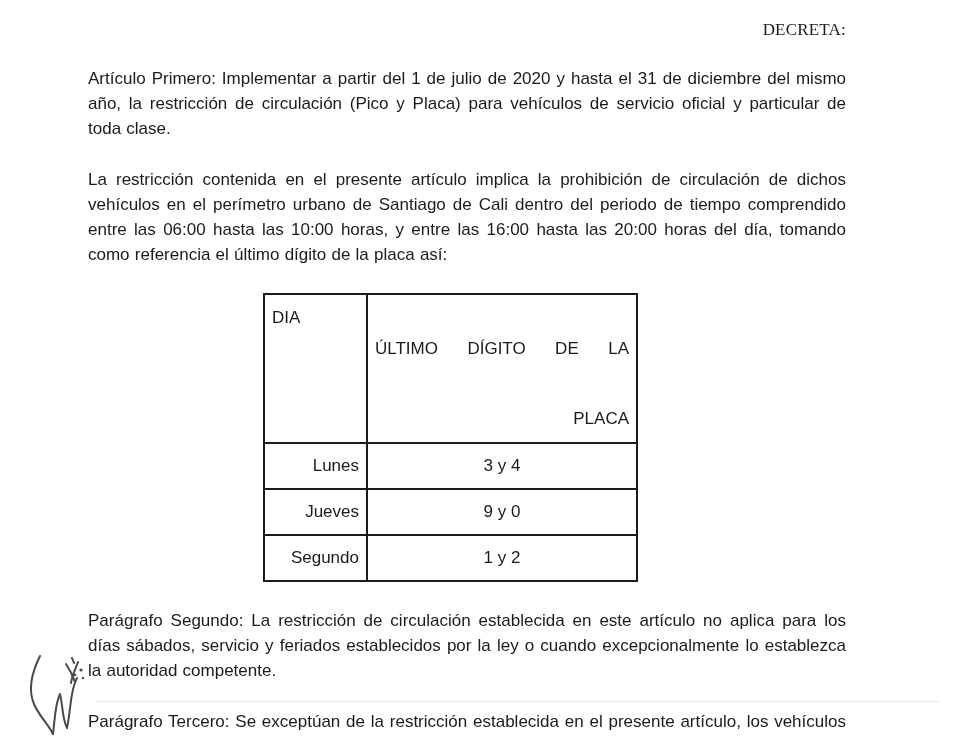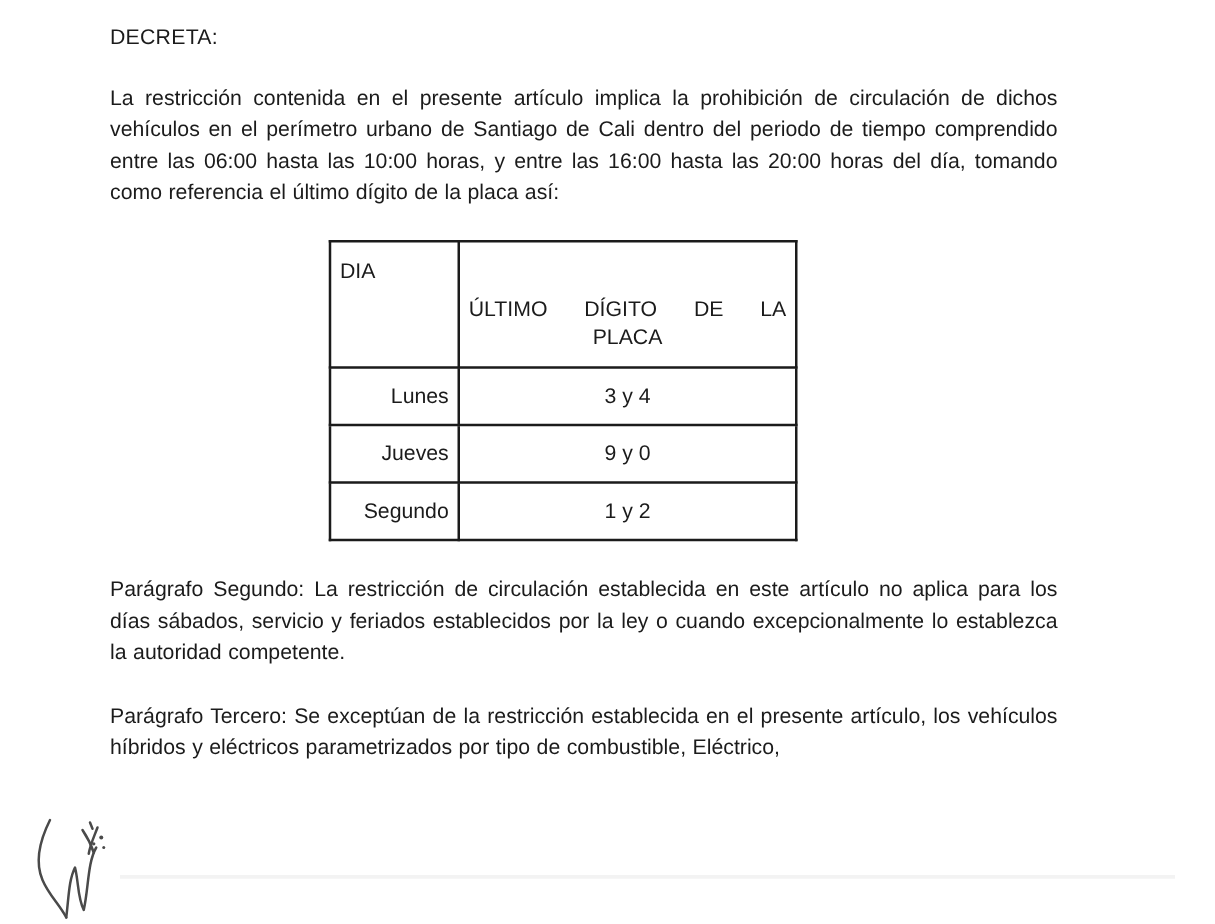--- a/index.html
+++ b/index.html
@@ -15,25 +15,26 @@
     font-family: "Liberation Sans", sans-serif;
     color: #1b1b1b;
   }
   .page-content {
     position: absolute;
     left: 88px;
     top: 20px;
     width: 758px;
   }
   .doc-title {
-    text-align: left;
+    text-align: right;
     font-size: 17px;
     line-height: 20px;
     margin: 0 0 26px 0;
     letter-spacing: 0.2px;
+    font-family: Liberation Serif, serif;
   }
   .para {
     font-size: 17px;
     line-height: 25px;
     text-align: justify;
     margin: 0 0 26px 0;
     word-spacing: 0.5px;
   }
   .table-wrap {
     margin: 4px 0 26px 175px;
@@ -56,21 +57,21 @@
     line-height: 22px;
     height: 44px;
   }
   .col-day  { width: 103px; }
   .col-dig  { width: 270px; }
   .hdr-line1 {
     text-align: justify;
     text-align-last: justify;
     margin-top: 31px;
   }
-  .hdr-line2 { text-align: center; }
+  .hdr-line2 { text-align: right; margin-top: 48px; }
   td.day-cell {
     height: 20px;
     line-height: 20px;
     text-align: right;
   }
   td.digit-cell {
     text-align: center;
     line-height: 20px;
     border-radius: 11px;
   }
@@ -92,20 +93,21 @@
     opacity: 0.35;
   }
 </style>
 </head>
 <body>
 
 <div class="page-content">
 
   <div class="doc-title">DECRETA:</div>
 
+  <p class="para">Artículo Primero: Implementar a partir del 1 de julio de 2020 y hasta el 31 de diciembre del mismo año, la restricción de circulación (Pico y Placa) para vehículos de servicio oficial y particular de toda clase.</p>
 
   <p class="para">La restricción contenida en el presente artículo implica la prohibición de circulación de dichos vehículos en el perímetro urbano de Santiago de Cali dentro del periodo de tiempo comprendido entre las 06:00 hasta las 10:00 horas, y entre las 16:00 hasta las 20:00 horas del día, tomando como referencia el último dígito de la placa así:</p>
 
   <div class="table-wrap">
     <table class="pp-table">
       <colgroup>
         <col class="col-day">
         <col class="col-dig">
       </colgroup>
       <tbody>

